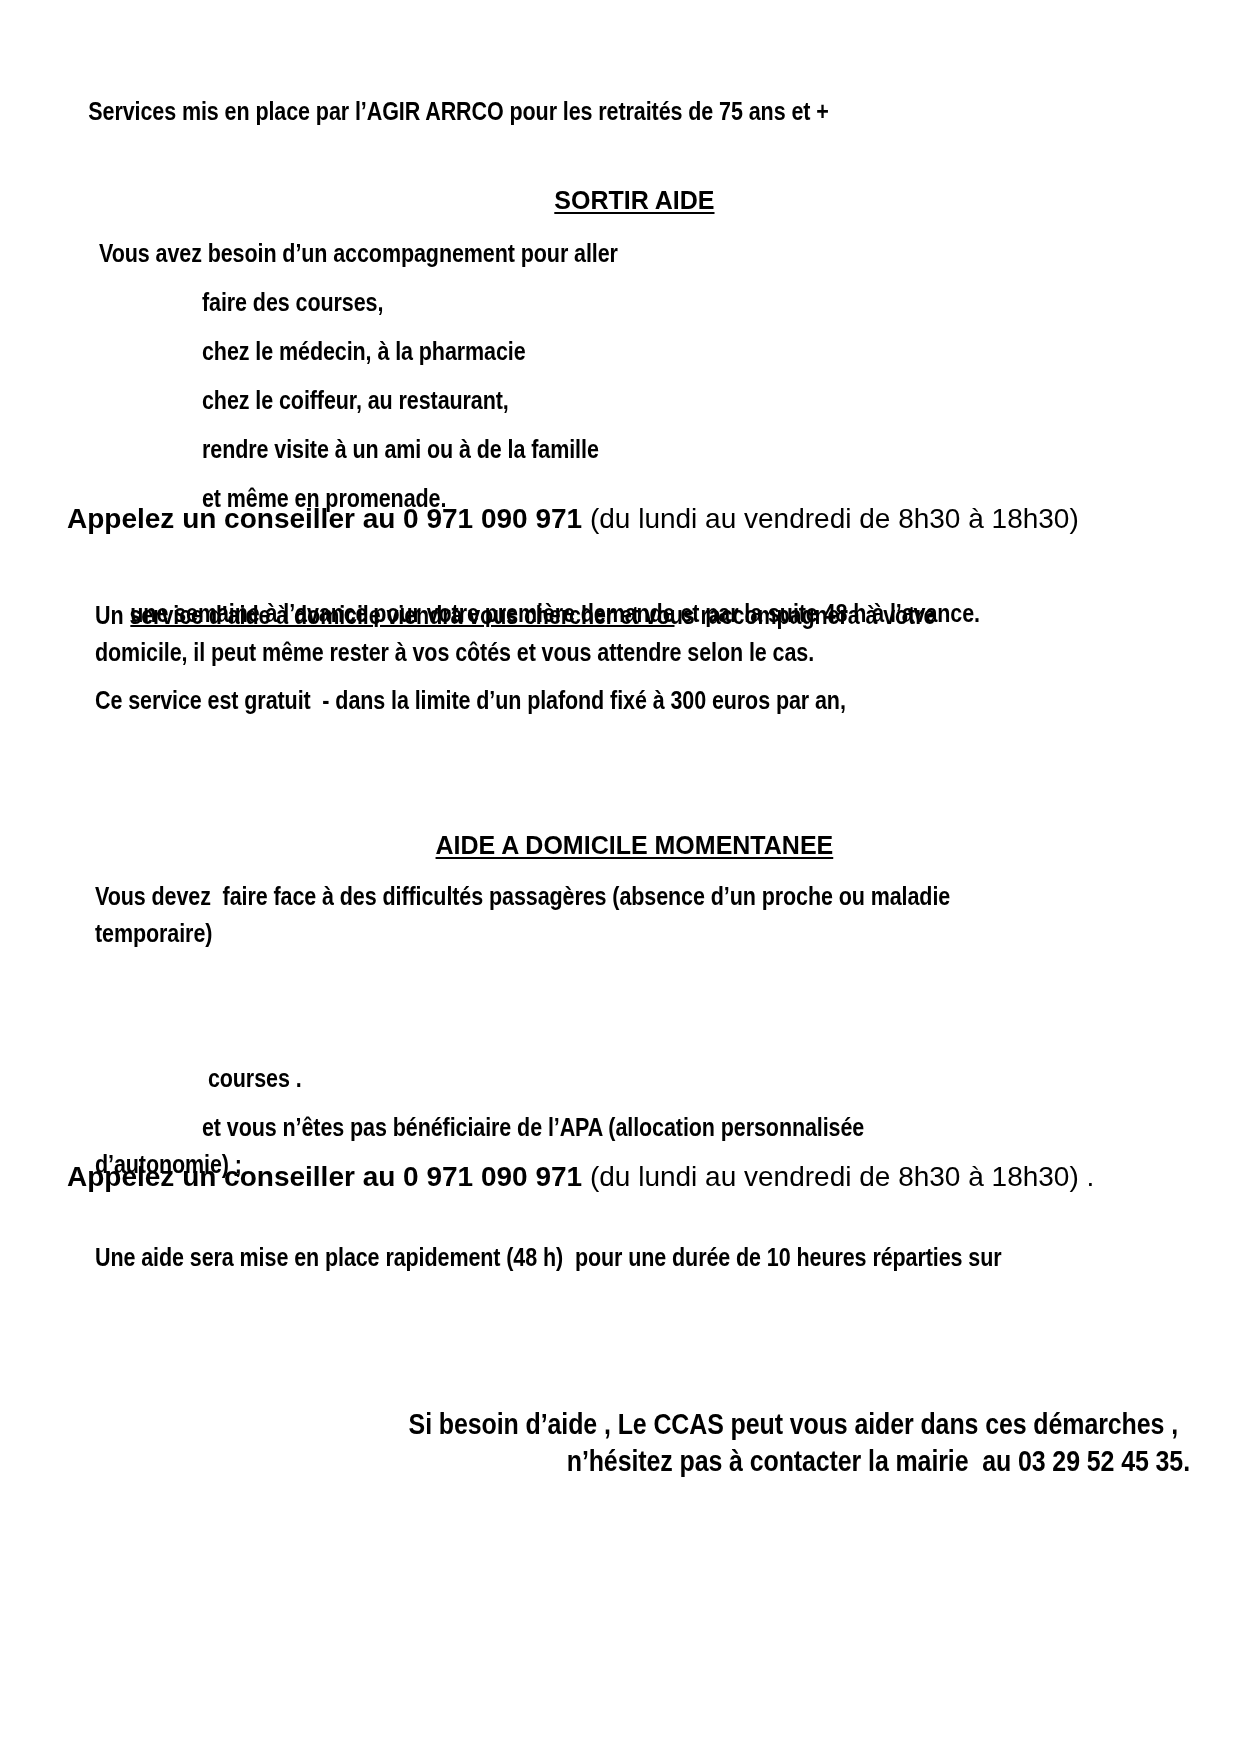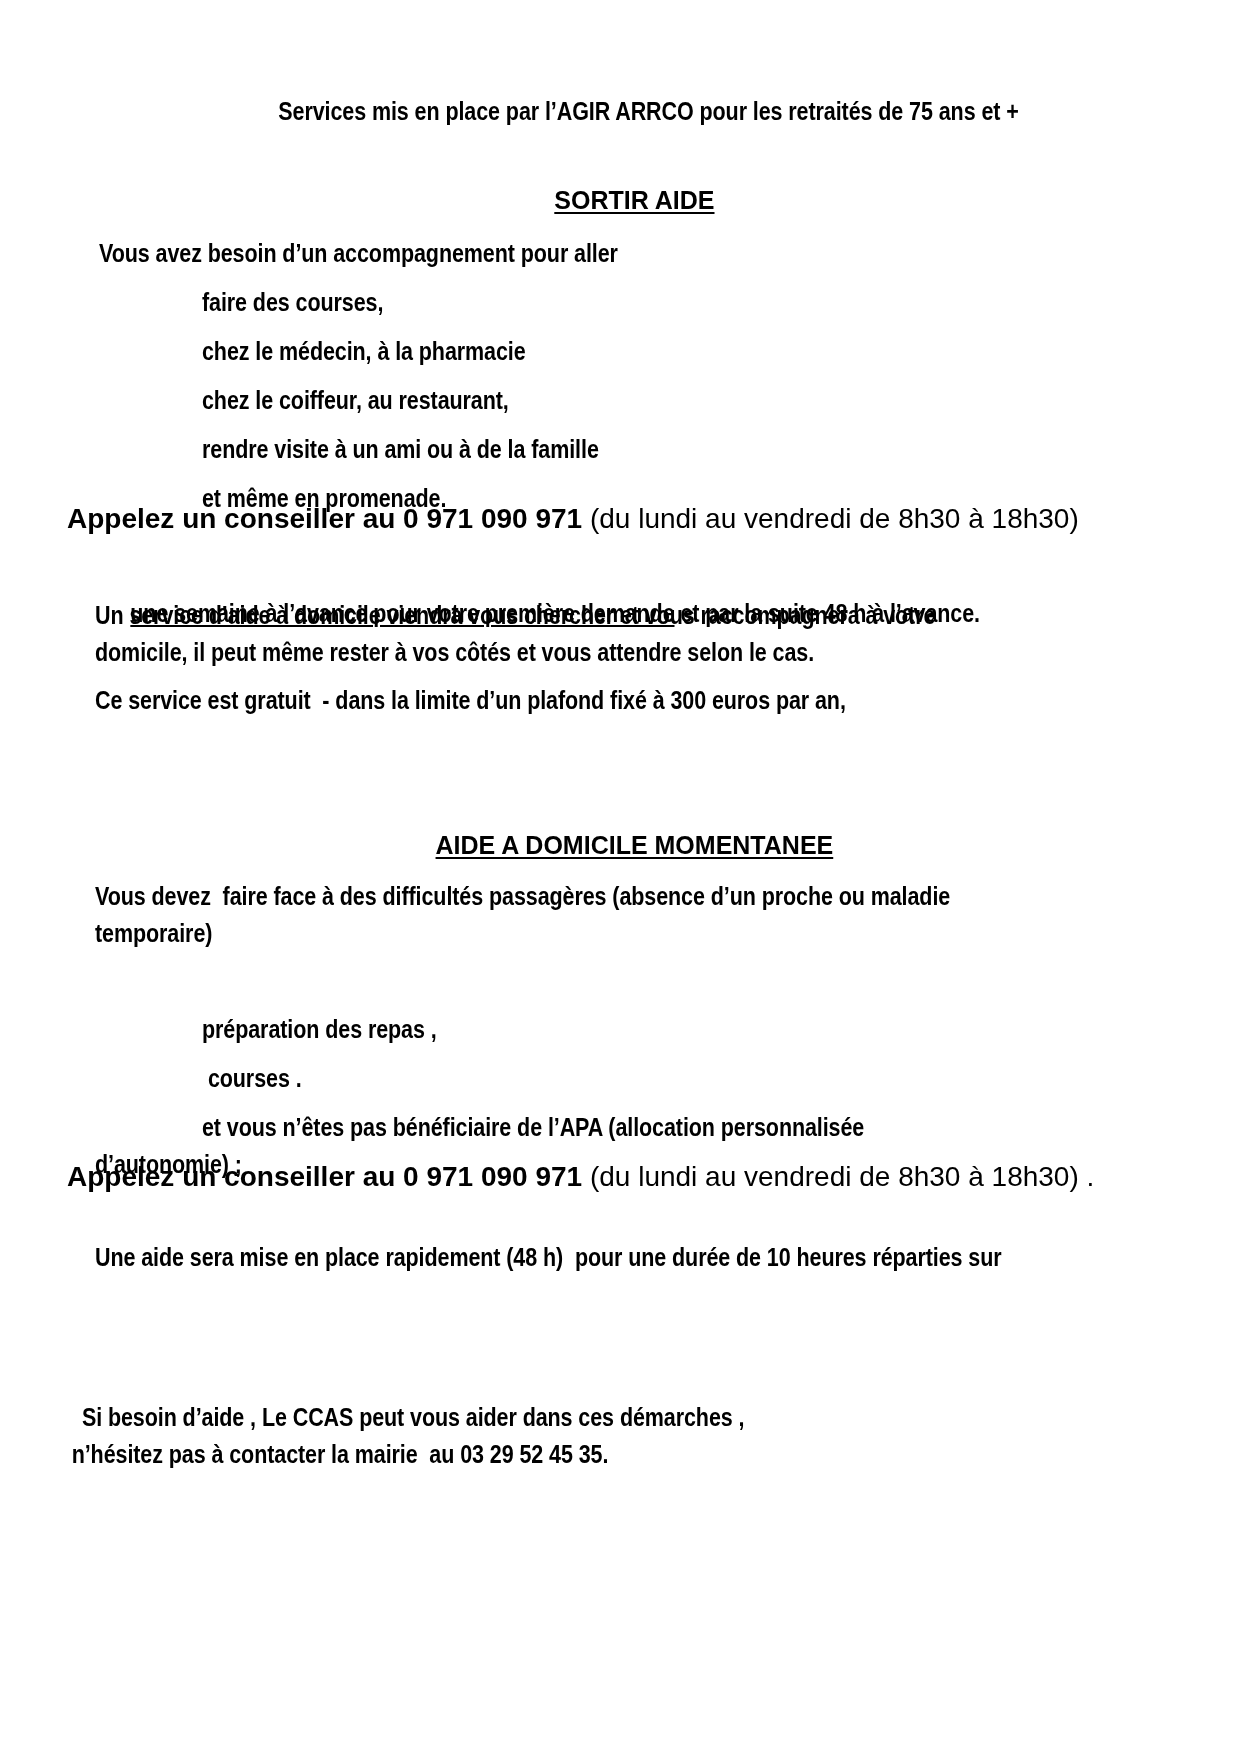--- a/index.html
+++ b/index.html
@@ -50,23 +50,21 @@
   
   .wide {
     font-family: "Liberation Sans", "DejaVu Sans", sans-serif;
   }
 
   .u { text-decoration: underline; text-underline-offset: 3px; }
 
   .title-top {
     font-size: 25px;
     font-weight: 700;
-    text-align: center;
     line-height: 1.15;
-    padding-left: 28px;
   }
 
   .section-head {
     font-size: 25px;
     font-weight: 700;
     text-align: center;
     line-height: 1.15;
   }
 
   .body-line {
@@ -89,23 +87,23 @@
   .call-line .lead {
     font-weight: 700;
     font-family: "Liberation Sans", "DejaVu Sans", sans-serif;
   }
   .call-line .paren {
     font-weight: 400;
     font-family: Liberation Sans, sans-serif;
   }
 
   .footer-line {
-    font-size: 25px;
-    font-weight: 700;
-    text-align: left;
+    font-size: 29px;
+    font-weight: 700;
+    text-align: right;
     line-height: 1.3;
   }
 </style>
 </head>
 <body>
 
 <div class="page">
 
   <div class="blk title-top" style="left:0; top:68px; width:1241px;">
     <span class="cond-center cond" style="display:inline-block;">Services mis en place par l’AGIR ARRCO pour les retraités de 75 ans et +</span>
@@ -167,23 +165,20 @@
 
   <div class="blk body-line" style="left:67px; top:851px; width:1170px;">
     <span class="cond" style="display:inline-block;">Vous devez  faire face à des difficultés passagères (absence d’un proche ou maladie</span>
   </div>
 
   <div class="blk body-line" style="left:67px; top:888px; width:1170px;">
     <span class="cond" style="display:inline-block;">temporaire)</span>
   </div>
 
 
-  <div class="blk indent-line" style="left:174px; top:984px; width:1000px;">
-    <span class="cond" style="display:inline-block;">préparation des repas ,</span>
-  </div>
 
   <div class="blk indent-line" style="left:174px; top:1033px; width:1000px;">
     <span class="cond" style="display:inline-block;"> courses .</span>
   </div>
 
   <div class="blk indent-line" style="left:174px; top:1082px; width:1000px;">
     <span class="cond" style="display:inline-block;">et vous n’êtes pas bénéficiaire de l’APA (allocation personnalisée</span>
   </div>
 
   <div class="blk body-line" style="left:67px; top:1119px; width:1170px;">

